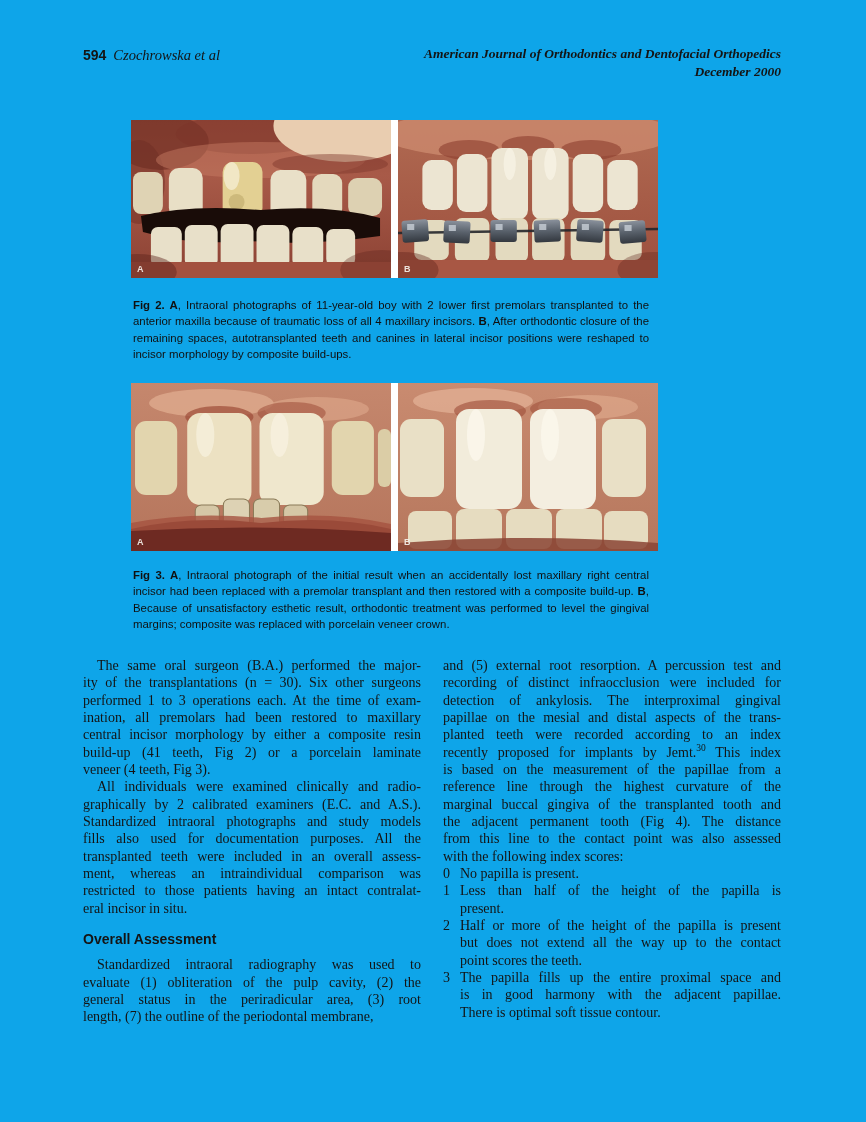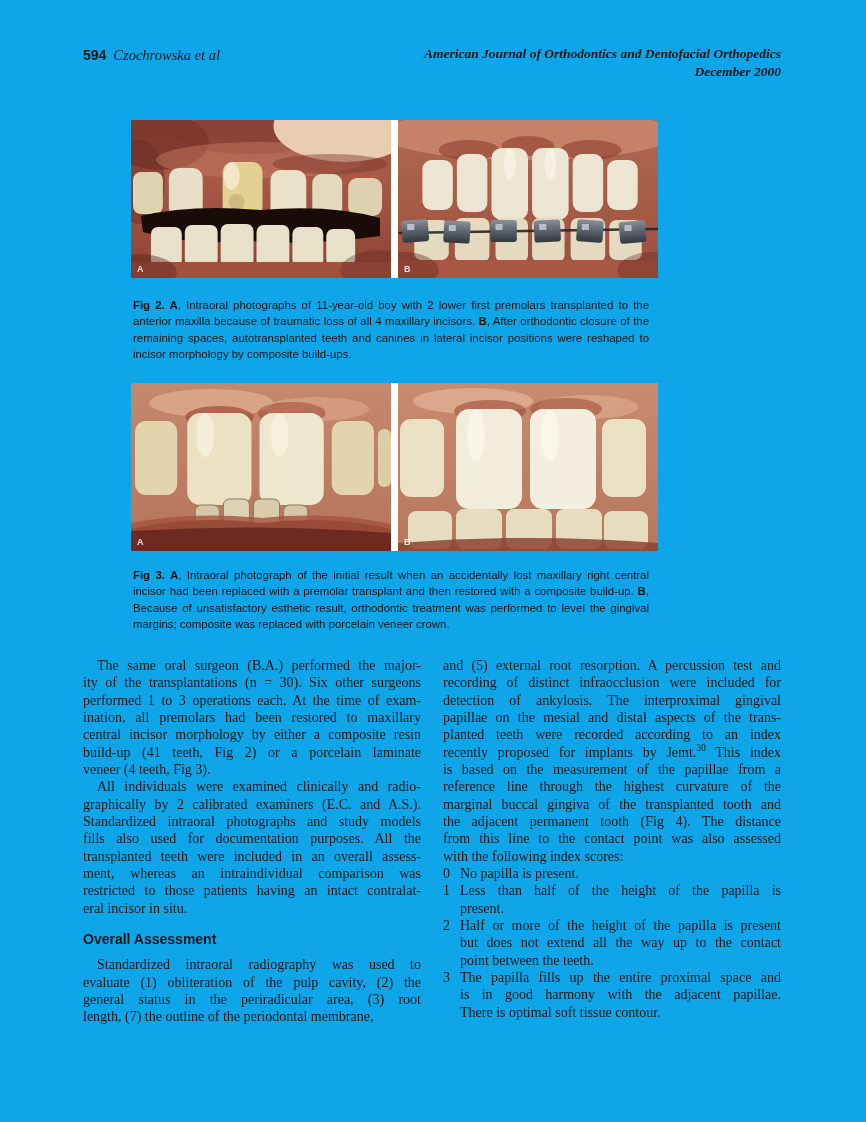--- a/index.html
+++ b/index.html
@@ -276,21 +276,21 @@
         <div class="li-text">
           <div class="line jl">Less than half of the height of the papilla is</div>
           <div class="line ll">present.</div>
         </div>
       </div>
       <div class="li">
         <span class="li-num">2</span>
         <div class="li-text">
           <div class="line jl">Half or more of the height of the papilla is present</div>
           <div class="line jl">but does not extend all the way up to the contact</div>
-          <div class="line ll">point between the teeth.</div>
+          <div class="line ll">point scores the teeth.</div>
         </div>
       </div>
       <div class="li">
         <span class="li-num">3</span>
         <div class="li-text">
           <div class="line jl">The papilla fills up the entire proximal space and</div>
           <div class="line jl">is in good harmony with the adjacent papillae.</div>
           <div class="line ll">There is optimal soft tissue contour.</div>
         </div>
       </div>

